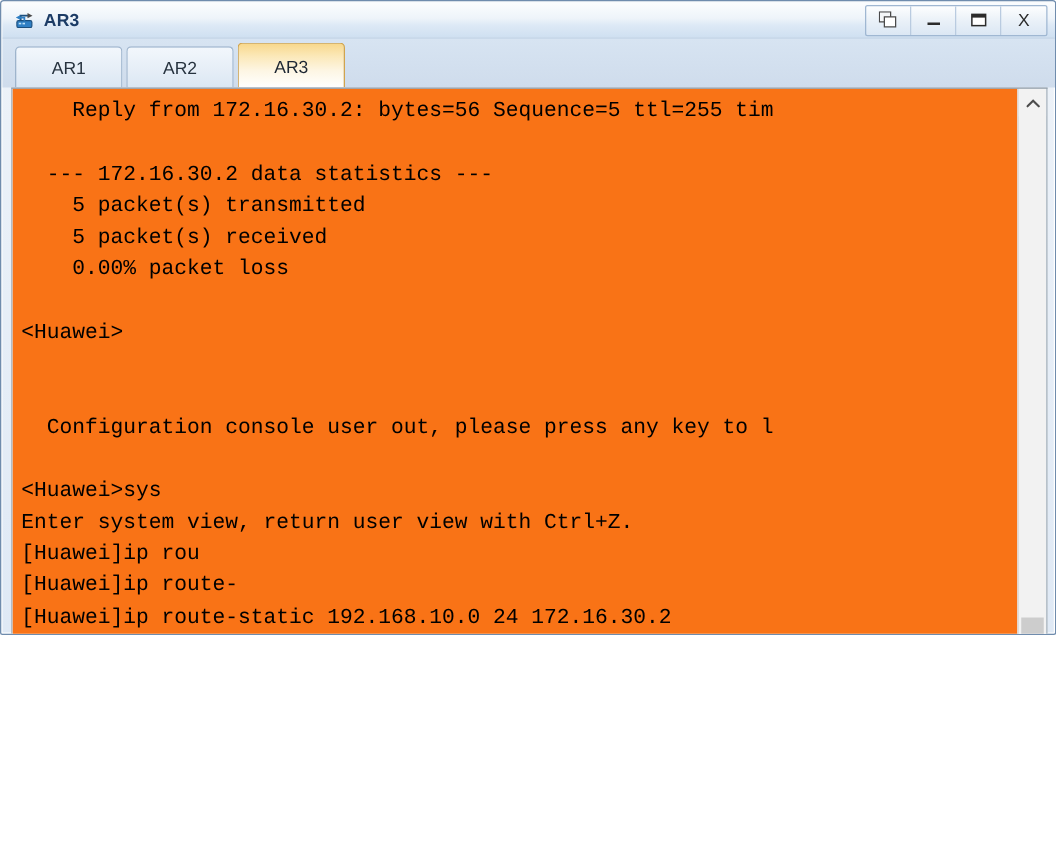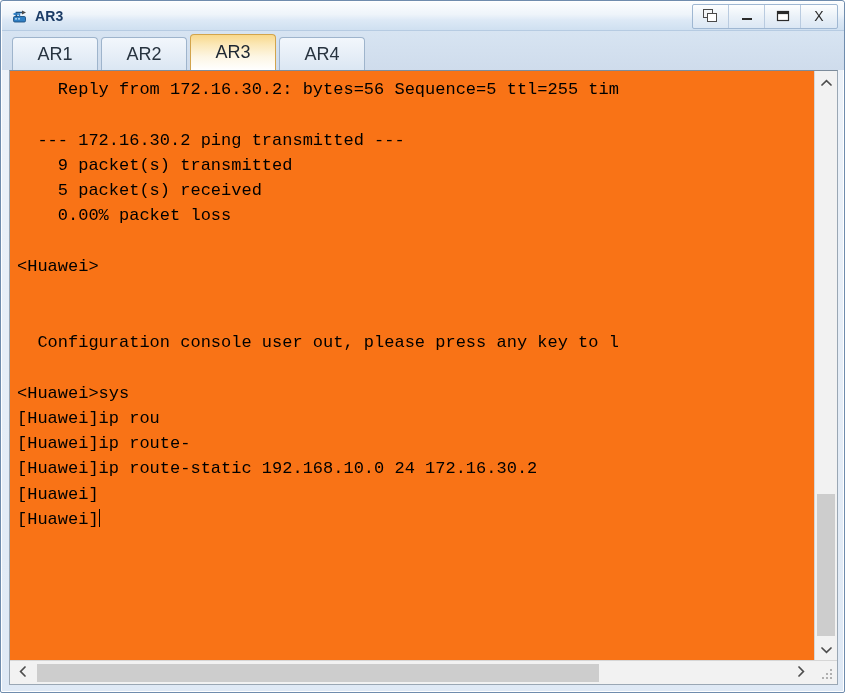--- a/index.html
+++ b/index.html
@@ -12,21 +12,21 @@
     height: 693px;
     font-family: "Liberation Sans", sans-serif;
     overflow: hidden;
   }
 
   
   .window {
     position: absolute;
     left: 0; top: 0;
     width: 845px;
-    height: 693px;
+    height: 508px;
     box-sizing: border-box;
     background: linear-gradient(to bottom, #eef3f9 0%, #dfe9f5 100%);
     border: 1px solid #6f8cad;
     border-radius: 3px 3px 2px 2px;
     box-shadow: inset 0 0 0 1px #ffffff;
     overflow: hidden;
   }
 
   
   .titlebar {
@@ -101,21 +101,21 @@
     align-items: flex-end;
     gap: 3px;
   }
   .tab {
     height: 33px;
     min-width: 86px;
     box-sizing: border-box;
     display: flex;
     align-items: center;
     justify-content: center;
-    font-size: 18px;
+    font-size: 14px;
     color: #27333f;
     border: 1px solid #9eb4cc;
     border-bottom: none;
     border-radius: 4px 4px 0 0;
     background: linear-gradient(to bottom, #f2f7fc 0%, #e6eef7 55%, #dbe7f3 100%);
     padding: 0 14px;
     white-space: nowrap;
   }
   .tab.active {
     background: linear-gradient(to bottom, #f8d88c 0%, #fbe8b8 28%, #fdf6e4 62%, #ffffff 100%);
@@ -299,41 +299,39 @@
   <div class="tabstrip">
     <div class="tab">
       <span>AR1</span>
     </div>
     <div class="tab">
       <span>AR2</span>
     </div>
     <div class="tab active">
       <span>AR3</span>
     </div>
-    <div class="tab">
-      <span>AR4</span>
-    </div>
   </div>
 
   <div class="console-frame">
 
     <div class="console-text" id="console-text">
         <div class="line">    Reply from 172.16.30.2: bytes=56 Sequence=5 ttl=255 tim</div>
         <div class="line"></div>
-        <div class="line">  --- 172.16.30.2 ping transmitted ---</div>
-        <div class="line">    9 packet(s) transmitted</div>
+        <div class="line">  --- 172.16.30.2 data statistics ---</div>
+        <div class="line">    5 packet(s) transmitted</div>
         <div class="line">    5 packet(s) received</div>
         <div class="line">    0.00% packet loss</div>
         <div class="line"></div>
         <div class="line">&lt;Huawei&gt;</div>
         <div class="line"></div>
         <div class="line"></div>
         <div class="line">  Configuration console user out, please press any key to l</div>
         <div class="line"></div>
         <div class="line">&lt;Huawei&gt;sys</div>
+        <div class="line">Enter system view, return user view with Ctrl+Z.</div>
         <div class="line">[Huawei]ip rou</div>
         <div class="line">[Huawei]ip route-</div>
         <div class="line">[Huawei]ip route-static 192.168.10.0 24 172.16.30.2</div>
         <div class="line">[Huawei]</div>
         <div class="line">[Huawei]<span class="caret"></span></div>
       </div>
 
     <div class="vscroll">
       <div class="vs-arrow up">
         <span class="chev">

